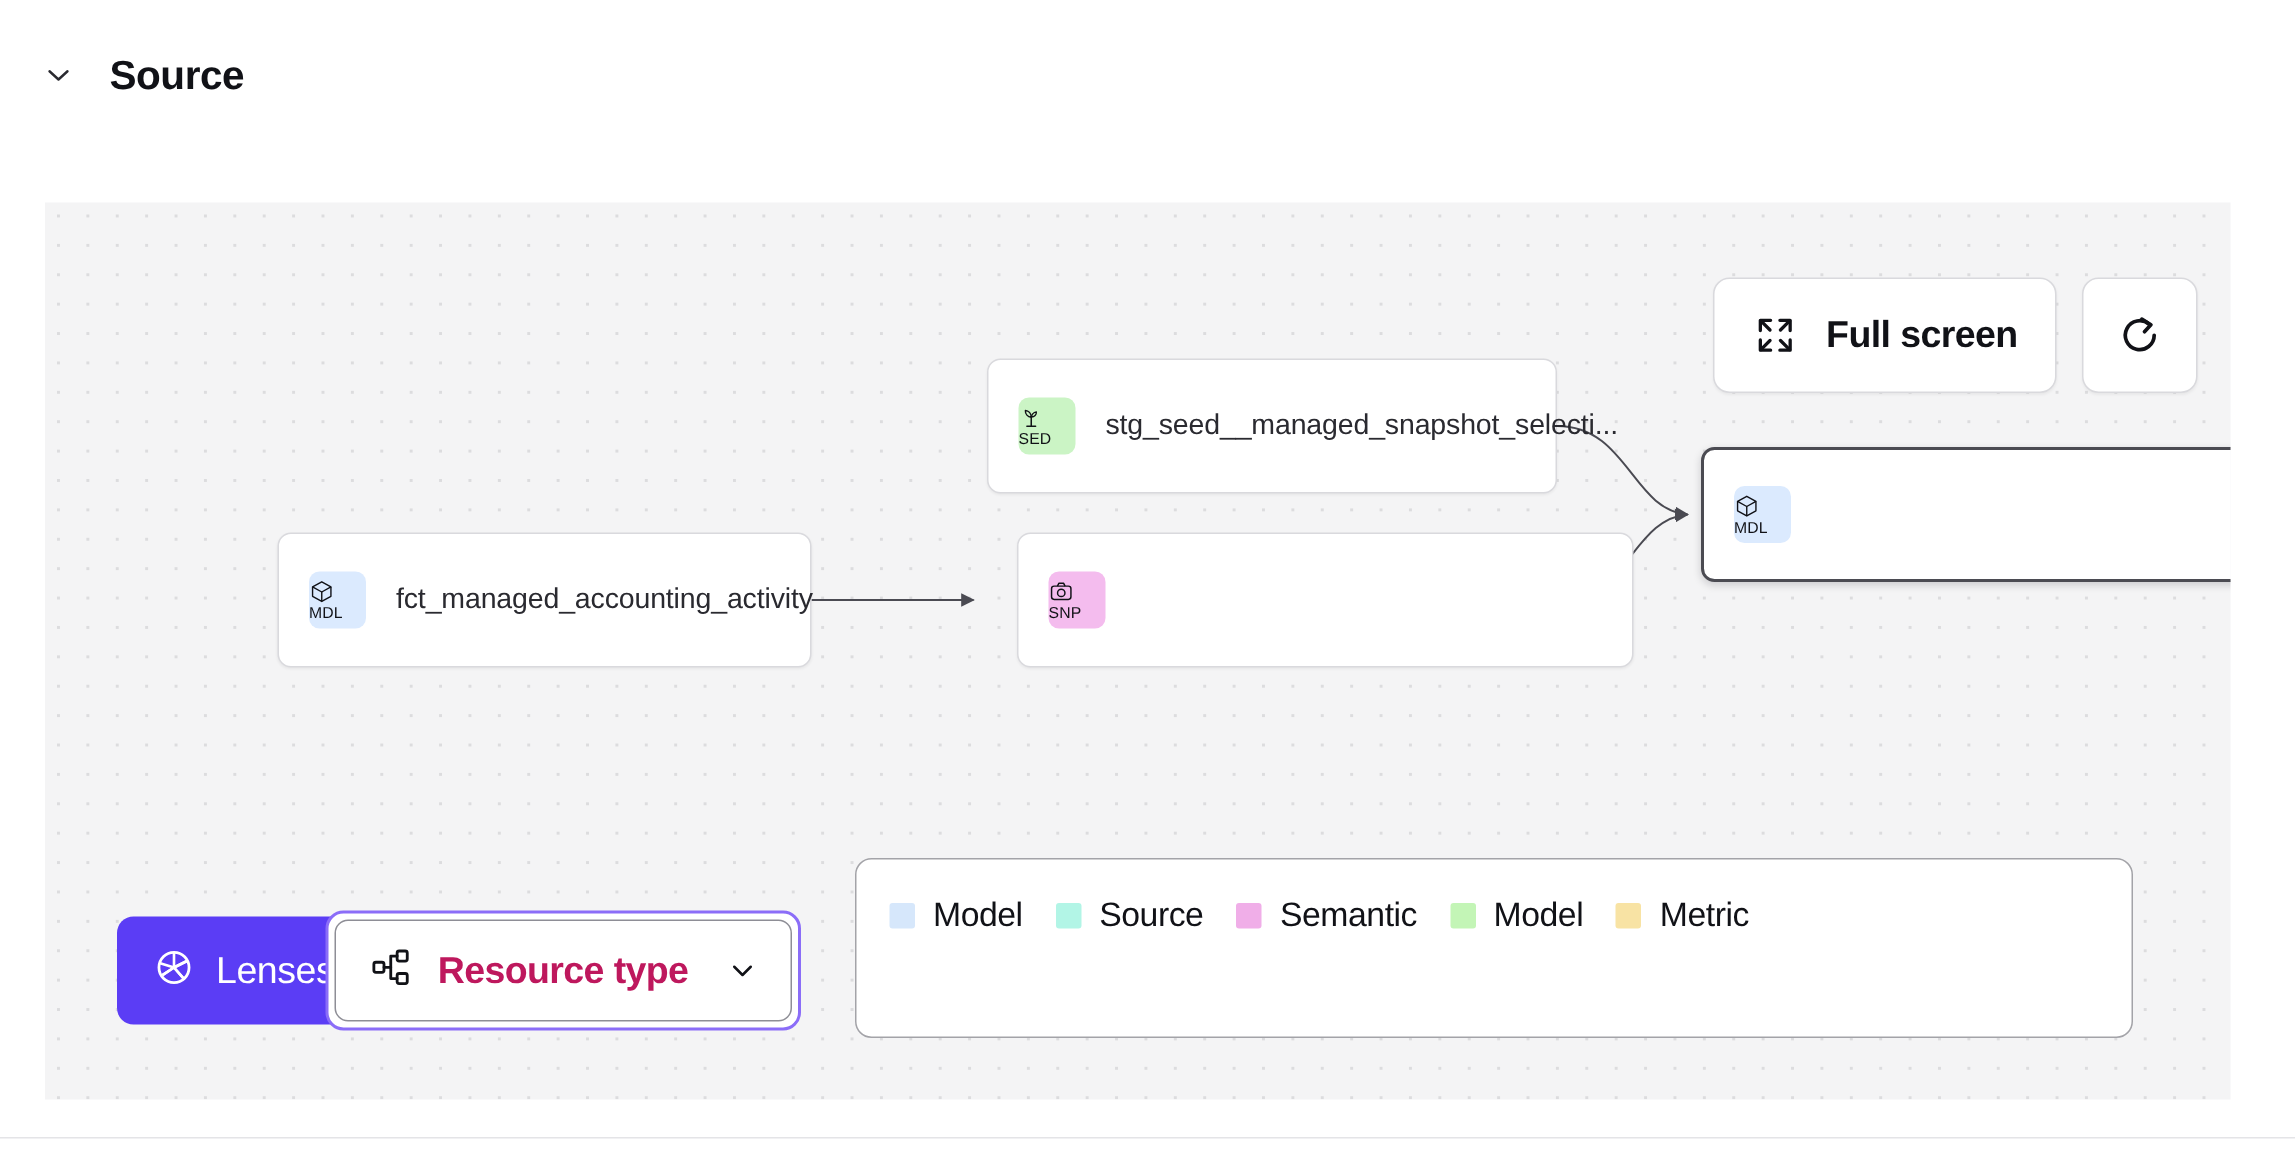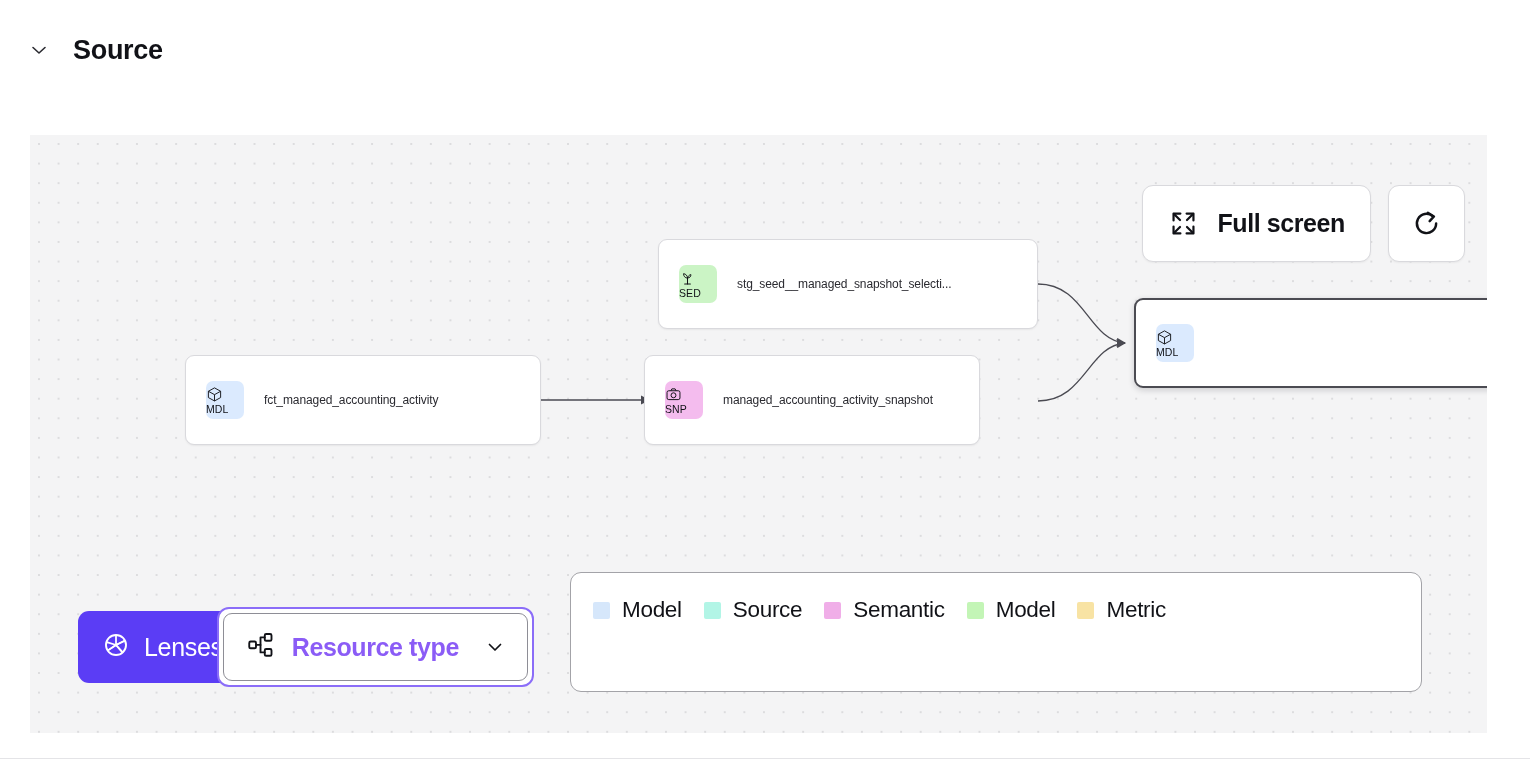--- a/index.html
+++ b/index.html
@@ -99,21 +99,21 @@
   .badge-text {
     font-size: 10.5px;
     line-height: 11px;
     font-weight: 400;
     color: #111217;
     letter-spacing: 0.1px;
     margin-top: 1px;
   }
   .node-label {
     margin-left: 20px;
-    font-size: 12px;
+    font-size: 19px;
     color: #2a2a30;
     white-space: nowrap;
     letter-spacing: -0.1px;
   }
 
   
   .canvas-toolbar {
     position: absolute;
     right: 22px;
     top: 50px;
@@ -227,21 +227,21 @@
     border-radius: 9px;
     display: flex;
     align-items: center;
     padding: 0 20px 0 22px;
     gap: 16px;
     cursor: pointer;
   }
   .resource-label {
     font-size: 25px;
     font-weight: 700;
-    color: #8b5cf6;
+    color: #be185d;
     letter-spacing: -0.4px;
   }
   .resource-chevron { margin-left: 8px; display: flex; }
 
   
   .page-divider {
     position: absolute;
     left: 0;
     top: 758px;
     width: 1530px;
@@ -295,30 +295,29 @@
         <path d="M10 16.5 L10 9.4" stroke="#111217" stroke-width="1.2" stroke-linecap="round"></path>
         <path d="M10 9.6 C10 6.6, 7.9 4.6, 5.4 4.3 C5.2 7.2, 7.2 9.4, 10 9.6 Z" stroke="#111217" stroke-width="1.1" stroke-linejoin="round"></path>
         <path d="M10.2 9.4 C10.4 7.4, 12 5.8, 14 5.4 C14.2 7.6, 12.5 9.3, 10.2 9.4 Z" stroke="#111217" stroke-width="1.1" stroke-linejoin="round"></path>
         <path d="M6.6 16.6 L13.4 16.6" stroke="#111217" stroke-width="1.2" stroke-linecap="round"></path>
       </svg>
       <span class="badge-text">SED</span>
     </div>
     <div class="node-label">stg_seed__managed_snapshot_selecti...</div>
   </div>
 
-  <div class="node" style="left:614px; top:220px; width:336px; height:90px;">
+  <div class="node" style="left:648px; top:220px; width:411px; height:90px;">
     <div class="node-badge" style="background:#f4bcee;">
       <svg width="17" height="17" viewBox="0 0 20 20" fill="none">
         <rect x="2.4" y="5.6" width="15.2" height="10.4" rx="2" stroke="#111217" stroke-width="1.15"></rect>
         <path d="M7 5.6 L8.1 3.4 L11.9 3.4 L13 5.6" stroke="#111217" stroke-width="1.15" stroke-linejoin="round"></path>
         <circle cx="10" cy="10.9" r="2.9" stroke="#111217" stroke-width="1.15"></circle>
       </svg>
       <span class="badge-text">SNP</span>
     </div>
-    <div class="node-label">managed_accounting_activity_snapshot</div>
   </div>
 
   <div class="node selected" style="left:1104px; top:163px; width:380px; height:90px;">
     <div class="node-badge" style="background:#dbeafe;">
       <svg width="17" height="17" viewBox="0 0 20 20" fill="none">
         <path d="M10 2.2 L17.2 6.2 L10 10.2 L2.8 6.2 Z" stroke="#111217" stroke-width="1.1" stroke-linejoin="round"></path>
         <path d="M2.8 6.2 L2.8 13.6 L10 17.6 L17.2 13.6 L17.2 6.2" stroke="#111217" stroke-width="1.1" stroke-linejoin="round"></path>
         <path d="M10 10.2 L10 17.6" stroke="#111217" stroke-width="1.1"></path>
       </svg>
       <span class="badge-text">MDL</span>

